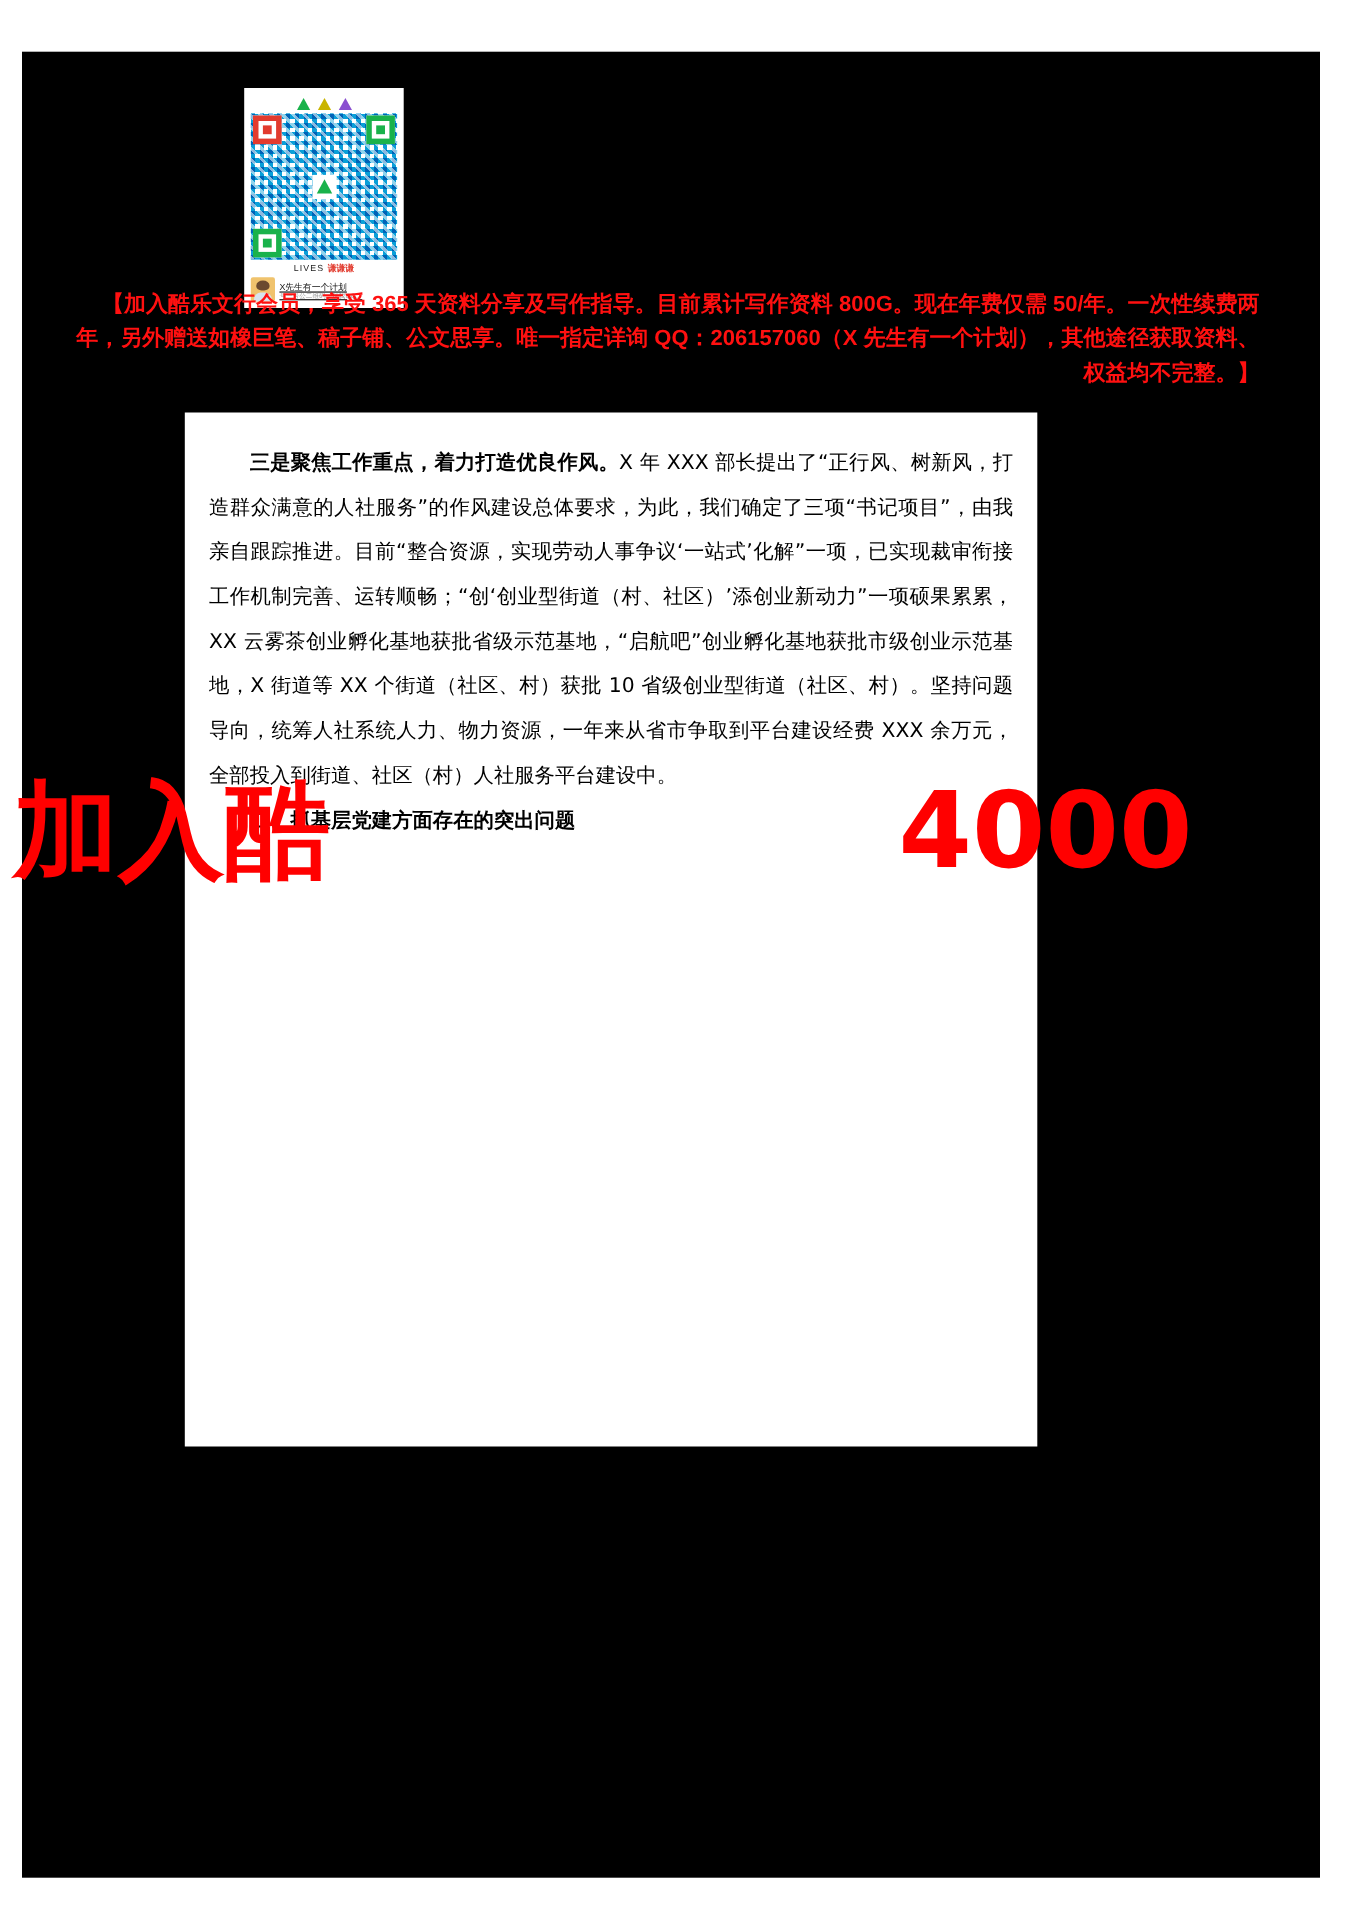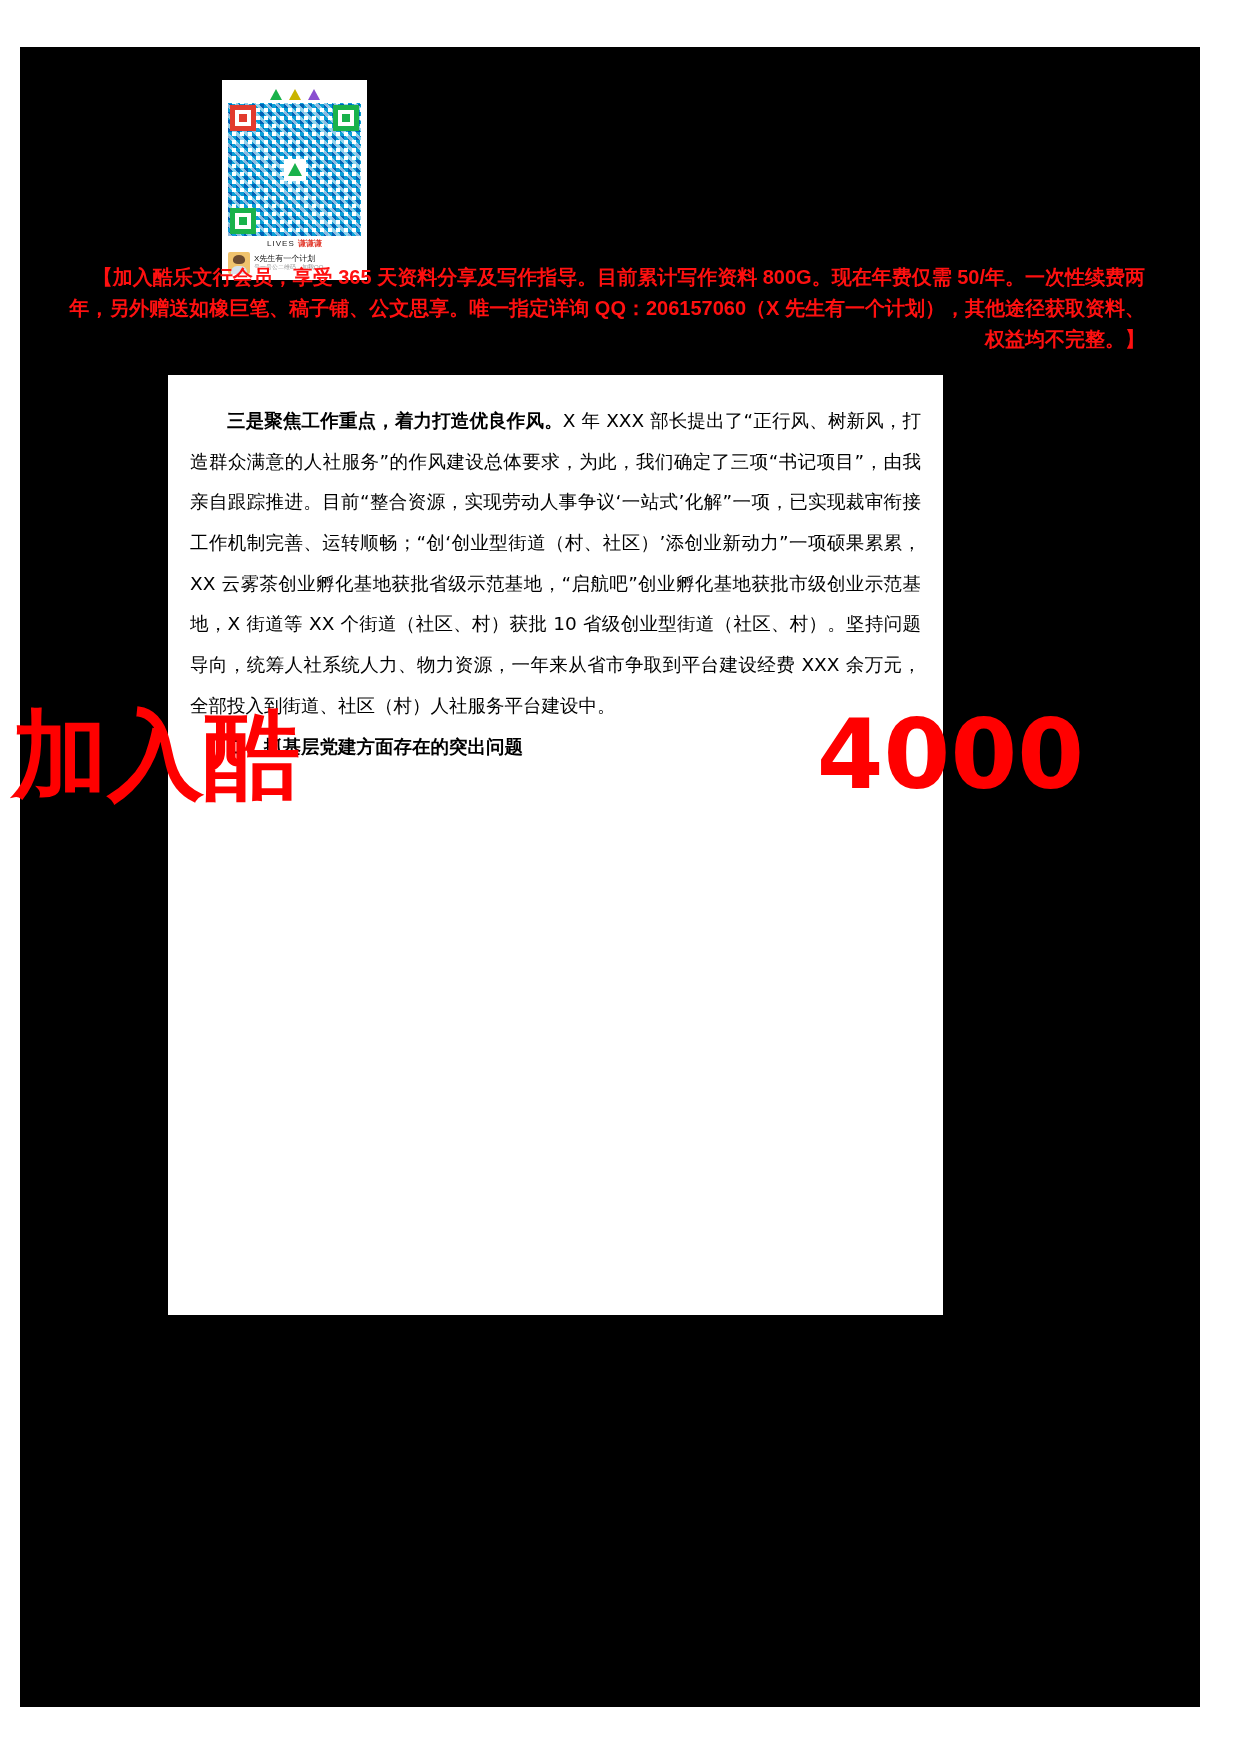--- a/index.html
+++ b/index.html
@@ -115,23 +115,24 @@
     text-align: center;
     font-size: 8px;
     color: #222;
     letter-spacing: 1px;
     margin-top: 2px;
   }
   .qr-brand .cn { color: #e23b2e; font-weight: bold; letter-spacing: 0; }
 
   .qr-profile {
     display: flex;
-    align-items: center;
+    align-items: flex-end;
     gap: 4px;
     margin-top: 3px;
+    text-decoration: underline;
   }
   .qr-avatar {
     width: 22px;
     height: 22px;
     border-radius: 2px;
     background: #f0c36d;
     position: relative;
     overflow: hidden;
     flex: 0 0 auto;
   }

